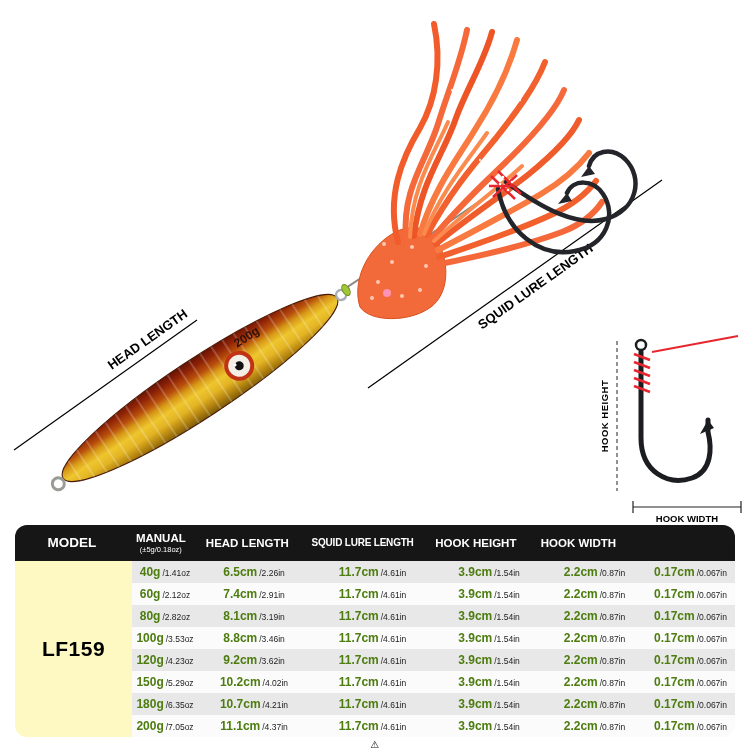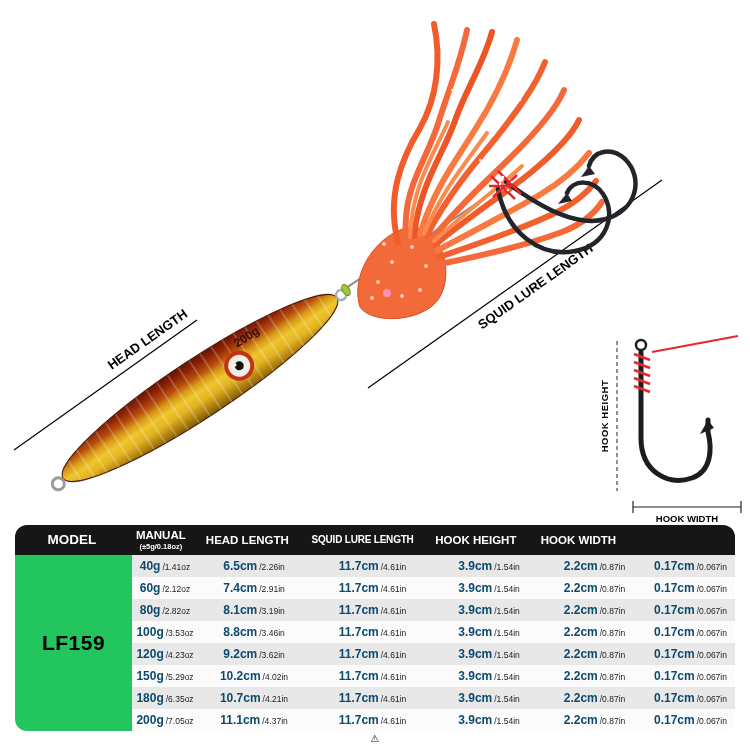--- a/index.html
+++ b/index.html
@@ -5,37 +5,37 @@
   html,body{margin:0;padding:0;}
   body{
     width:750px;height:750px;background:#ffffff;
     font-family:"Liberation Sans",sans-serif;color:#000;overflow:hidden;
   }
   .photo-area{position:relative;width:750px;height:525px;background:#fff;}
   svg text{font-family:"Liberation Sans",sans-serif;}
 
   
   .spec-table{width:720px;margin:0 auto;border-radius:12px;overflow:hidden;}
-  .thead{display:flex;background:#161616;color:#fff;height:30px;align-items:stretch;}
+  .thead{display:flex;background:#161616;color:#fff;height:36px;align-items:stretch;}
   .th{display:flex;flex-direction:column;align-items:center;justify-content:center;
       font-weight:bold;font-size:11.5px;line-height:1.12;text-align:center;}
   .c0{width:117px}.c1{width:66px}.c2{width:112px}.c3{width:125px}.c4{width:108px}.c5{width:103px}.c6{width:89px}
   .th.model{font-size:13.5px;}
   .th.squid{font-size:10px;letter-spacing:-0.2px;}
   .th.wire{font-size:10px;padding:0 10px;margin-top:48px;}
-  .h-sub{font-size:7.5px;font-weight:bold;margin-top:1px;}
+  .h-sub{font-size:7.5px;font-weight:normal;margin-top:1px;}
   .tbody{display:flex;}
-  .model-cell{width:117px;background:#22c55e;display:flex;align-items:center;justify-content:center;
+  .model-cell{width:117px;background:#fef9c3;display:flex;align-items:center;justify-content:center;
       font-size:21px;font-weight:bold;letter-spacing:0.5px;}
   .rows{flex:1;display:flex;flex-direction:column;}
   .row{display:flex;height:22px;align-items:center;}
   .row:nth-child(odd){background:#e8e8e8;}
   .row:nth-child(even){background:#fbfbfb;}
   .cell{display:flex;align-items:baseline;justify-content:center;}
-  .cell .main{font-weight:bold;font-size:12px;color:#0c4a6e;}
+  .cell .main{font-weight:bold;font-size:12px;color:#4d7c0f;}
   .cell .sub{font-size:8.5px;color:#1c1c1c;margin-left:2px;text-align:center;}
   .page-footer{height:15px;display:flex;align-items:center;justify-content:center;
       font-size:9.5px;color:#222;gap:4px;letter-spacing:0.3px;}
   .page-footer .warn{font-size:10px;}
 </style>
 </head>
 <body>
 
 <div class="photo-area">
 <svg width="750" height="525" viewBox="0 0 750 525">

